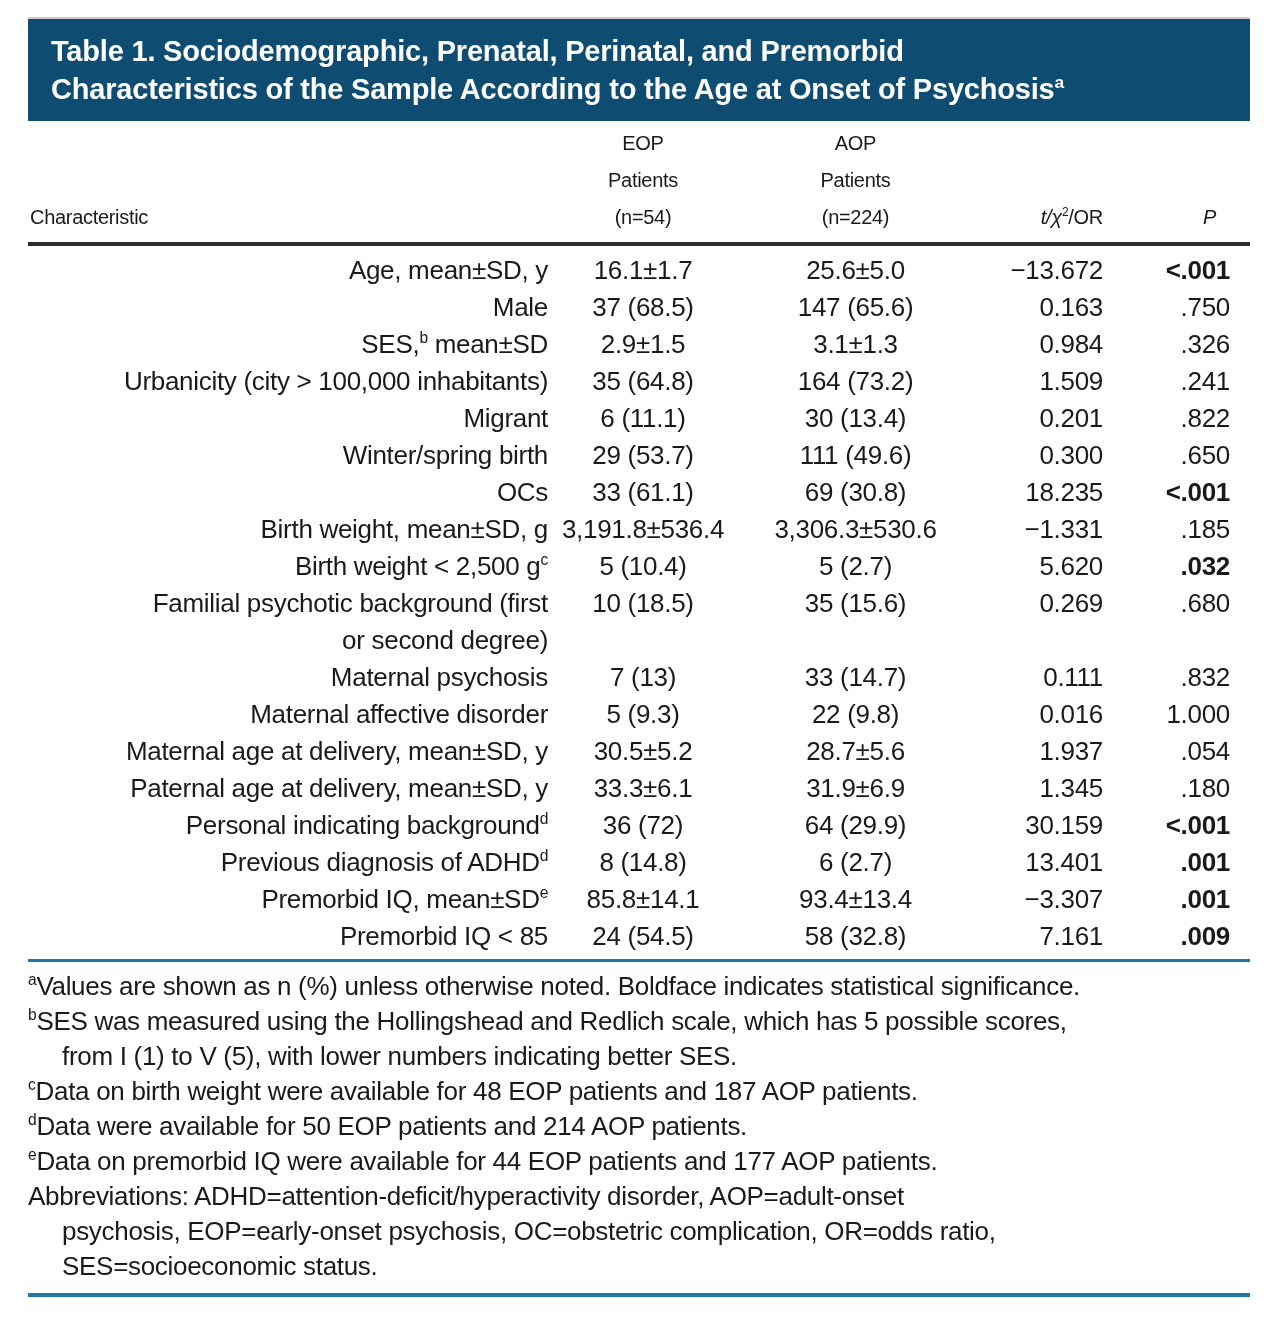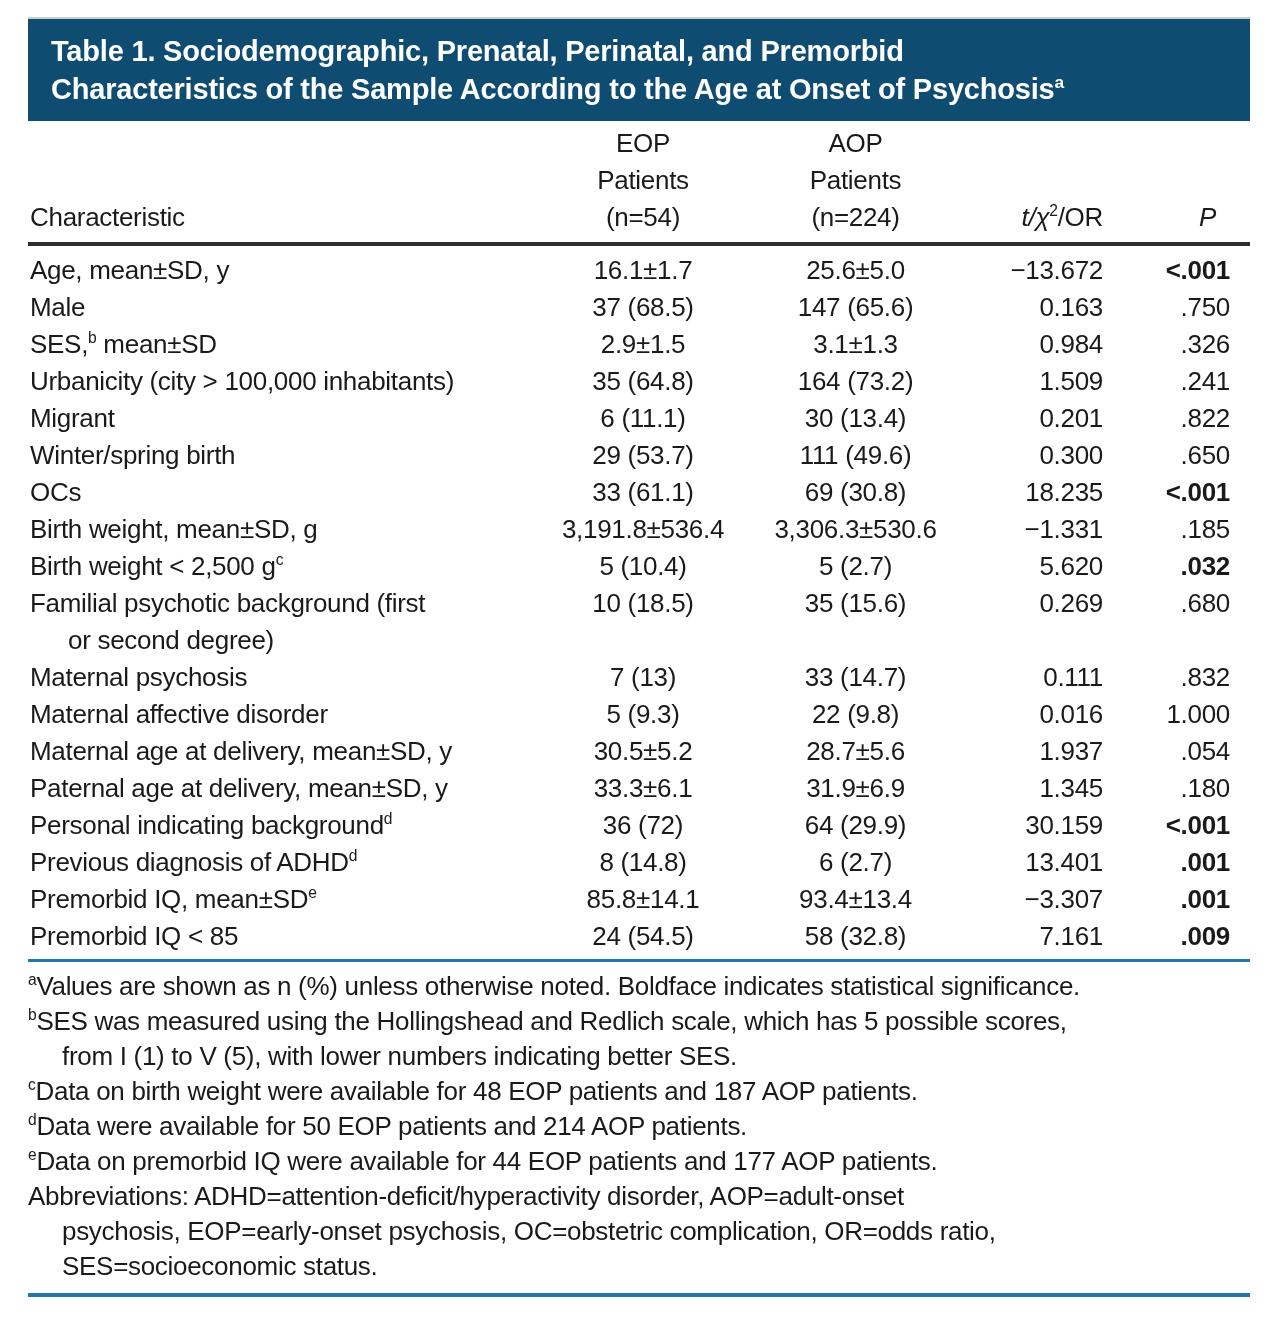--- a/index.html
+++ b/index.html
@@ -23,32 +23,32 @@
   }
   .title-line{font-size:29px;font-weight:bold;line-height:38px;letter-spacing:-0.2px;white-space:nowrap;margin-left:8px;}
   sup{font-size:60%;line-height:0;vertical-align:super;}
   table{width:1222px;border-collapse:collapse;table-layout:fixed;}
   col.c-char{width:520px;}
   col.c-eop{width:190px;}
   col.c-aop{width:235px;}
   col.c-stat{width:130px;}
   col.c-p{width:147px;}
   thead th{
-    font-weight:normal;font-size:26px;line-height:37px;vertical-align:bottom;
+    font-weight:normal;font-size:20px;line-height:37px;vertical-align:bottom;
     padding:4px 0 6px 0;border-bottom:4px solid var(--rule-dark);white-space:nowrap;
   }
   th.char{text-align:left;padding-left:2px;}
   th.num-h{text-align:center;}
   th.stat{text-align:right;}
   th.p{text-align:right;padding-right:34px;font-style:italic;}
   tbody td{
     font-size:26px;line-height:37px;white-space:nowrap;vertical-align:top;padding:0;
   }
   tbody tr:first-child td{padding-top:6px;}
-  td.char{text-align:left;padding-left:2px;}
+  td.char{text-align:right;padding-left:2px;}
   td.eop,td.aop{text-align:center;}
   td.stat{text-align:right;}
   td.p{text-align:right;padding-right:20px;}
   td.p.bold{font-weight:bold;}
   .wrap2{padding-left:38px;}
   .rule-teal{width:1222px;height:3px;background:var(--rule-teal);margin-top:4px;}
   .rule-teal.bottom{margin-top:9px;height:4px;}
   .footnotes{margin-top:7px;font-size:26px;line-height:35px;white-space:nowrap;}
   .fn-line.indent{padding-left:34px;}
 </style>

